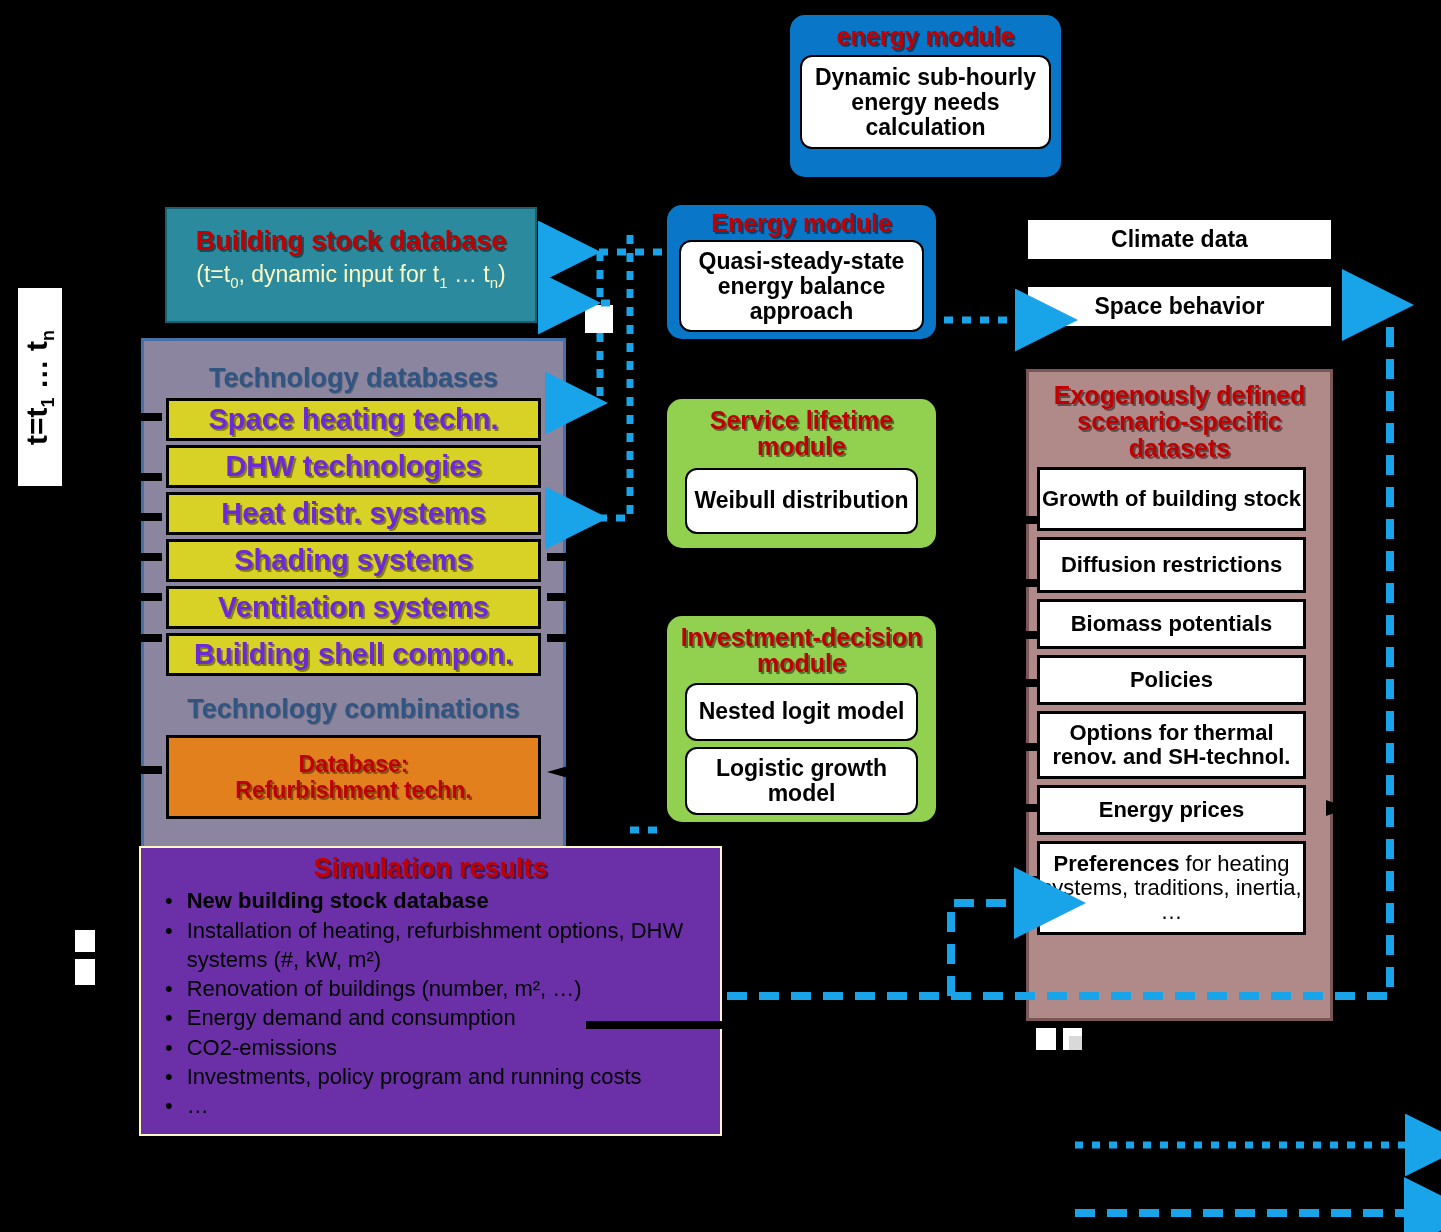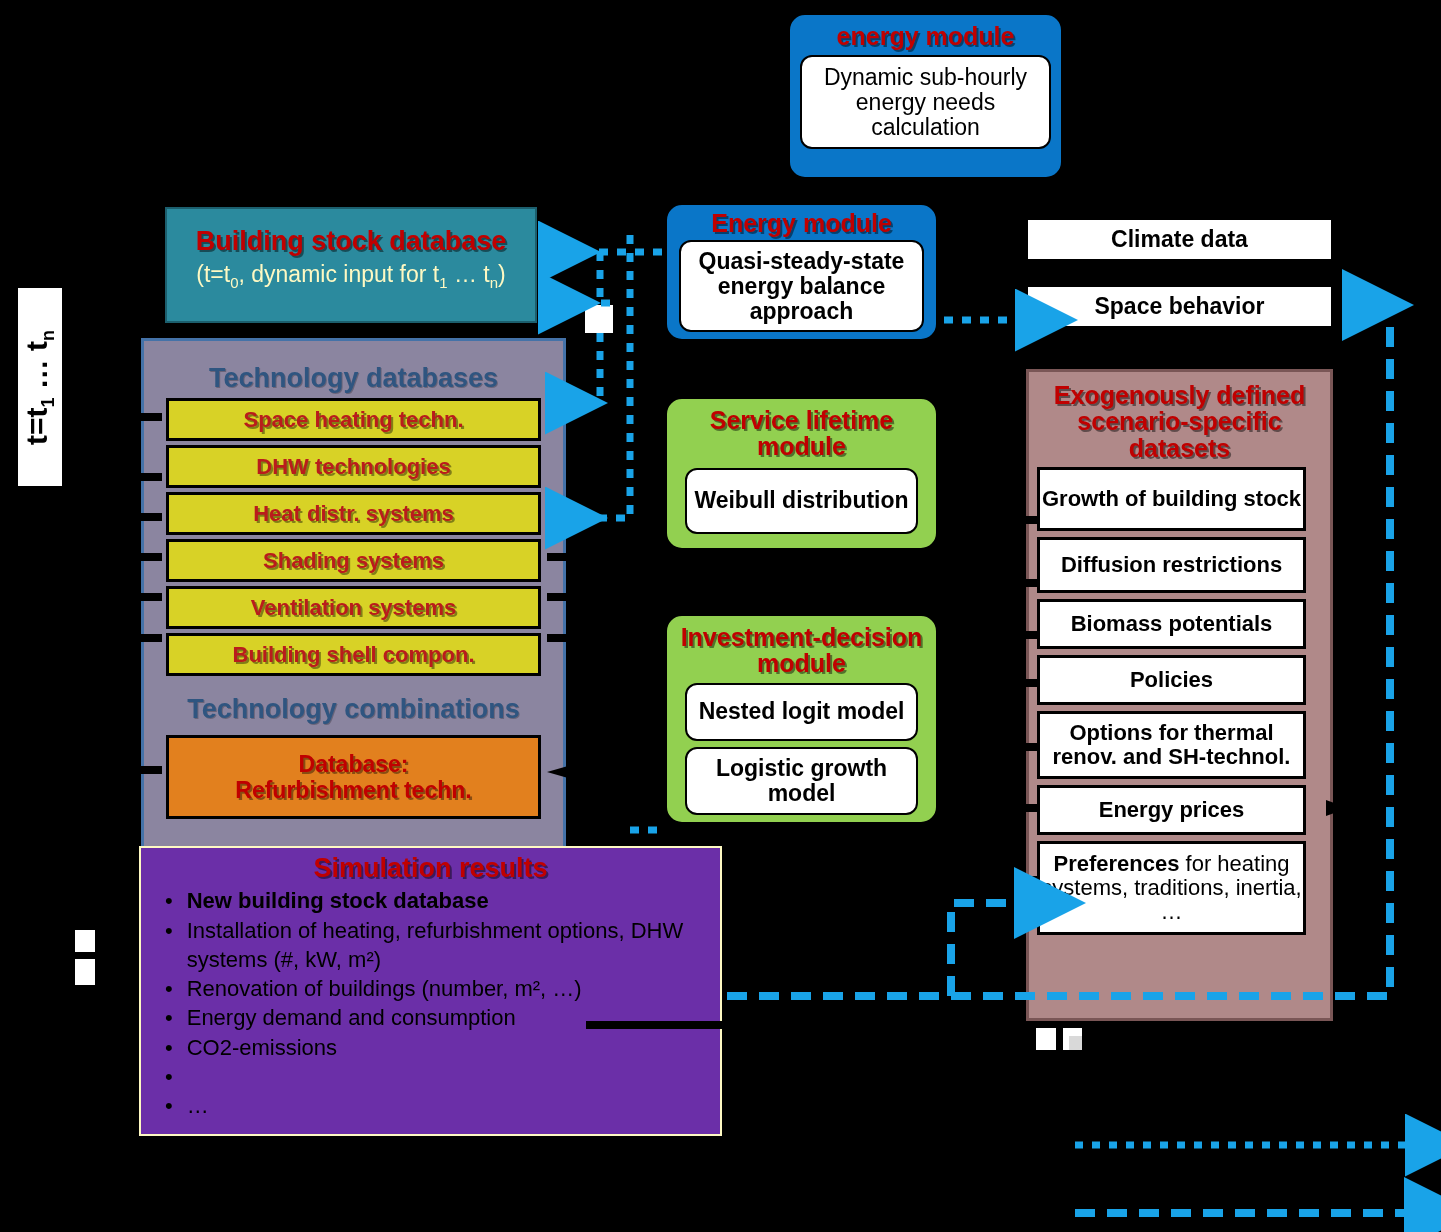--- a/index.html
+++ b/index.html
@@ -19,21 +19,21 @@
   #time-label{left:18px;top:288px;width:44px;height:198px;background:#fff;
       display:flex;align-items:center;justify-content:center;}
   #time-label span{transform:rotate(-90deg);white-space:nowrap;font-weight:bold;
       font-size:30px;color:#000;}
   #time-label sub{font-size:18px;}
 
   
   #opt-mod{left:787px;top:12px;width:277px;height:168px;background:#0a76c8;
       border:3px solid #000;border-radius:18px;padding-top:8px;}
   #opt-mod .ttl{font-size:25px;}
-  #opt-mod .wbox{margin:6px 10px 0 10px;height:90px;border-radius:12px;font-size:23px;font-weight:400;}
+  #opt-mod .wbox{margin:6px 10px 0 10px;height:90px;border-radius:12px;font-size:23px;font-weight:700;}
 
   
   #bsdb{left:165px;top:207px;width:372px;height:116px;background:#2b8a9e;
       border:2px solid #1c5f6e;padding-top:18px;}
   #bsdb .ttl{font-size:27px;}
   #bsdb .sub{color:#fef9c3;font-size:23px;text-align:center;margin-top:6px;}
   #bsdb sub{font-size:15px;}
 
   
   #en-mod{left:664px;top:202px;width:275px;height:140px;background:#0a76c8;
@@ -45,21 +45,21 @@
   #climate{left:1026px;top:218px;width:307px;height:43px;font-size:23px;}
   #userbeh{left:1026px;top:285px;width:307px;height:43px;font-size:23px;}
 
   
   #techpanel{left:141px;top:338px;width:425px;height:562px;background:#8b85a0;
       border:3px solid #4472a8;}
   #techpanel .hdr{color:#2f5580;font-weight:bold;font-size:27px;text-align:center;
       margin-top:22px;text-shadow:1px 1px 0 rgba(0,0,0,.25);}
   .ybox{background:#d8d226;border:3px solid #000;height:37px;margin:4px 22px 0 22px;
         display:flex;align-items:center;justify-content:center;}
-  .ybox span{color:#b91c1c;font-weight:bold;font-size:22px;text-shadow:2px 2px 0 rgba(0,0,0,.4);}
+  .ybox span{color:#6d28d9;font-weight:bold;font-size:29px;text-shadow:2px 2px 0 rgba(0,0,0,.4);}
   #techpanel .hdr2{color:#2f5580;font-weight:bold;font-size:27px;text-align:center;
       margin-top:18px;text-shadow:1px 1px 0 rgba(0,0,0,.25);}
   #refdb{background:#e2801e;border:3px solid #000;height:78px;margin:10px 22px 0 22px;
       display:flex;flex-direction:column;align-items:center;justify-content:center;}
   #refdb span{color:#c00000;font-weight:bold;font-size:23px;line-height:1.15;
       text-shadow:2px 2px 0 rgba(0,0,0,.4);}
 
   
   #sl-mod{left:664px;top:396px;width:275px;height:155px;background:#92d050;
       border:3px solid #000;border-radius:18px;padding-top:8px;}
@@ -215,20 +215,21 @@
       <li>
         <span class="bul">•</span>
         <span class="txt">Energy demand and consumption</span>
       </li>
       <li>
         <span class="bul">•</span>
         <span class="txt">CO2-emissions</span>
       </li>
       <li>
         <span class="bul">•</span>
+        <span class="txt">Investments, policy program and running costs</span>
       </li>
       <li>
         <span class="bul">•</span>
         <span class="txt">…</span>
       </li>
     </ul>
 </div>
 
 <div class="abs wmark" style="left:75px;top:930px;width:20px;height:22px;"></div>
 <div class="abs wmark" style="left:75px;top:959px;width:20px;height:26px;"></div>

